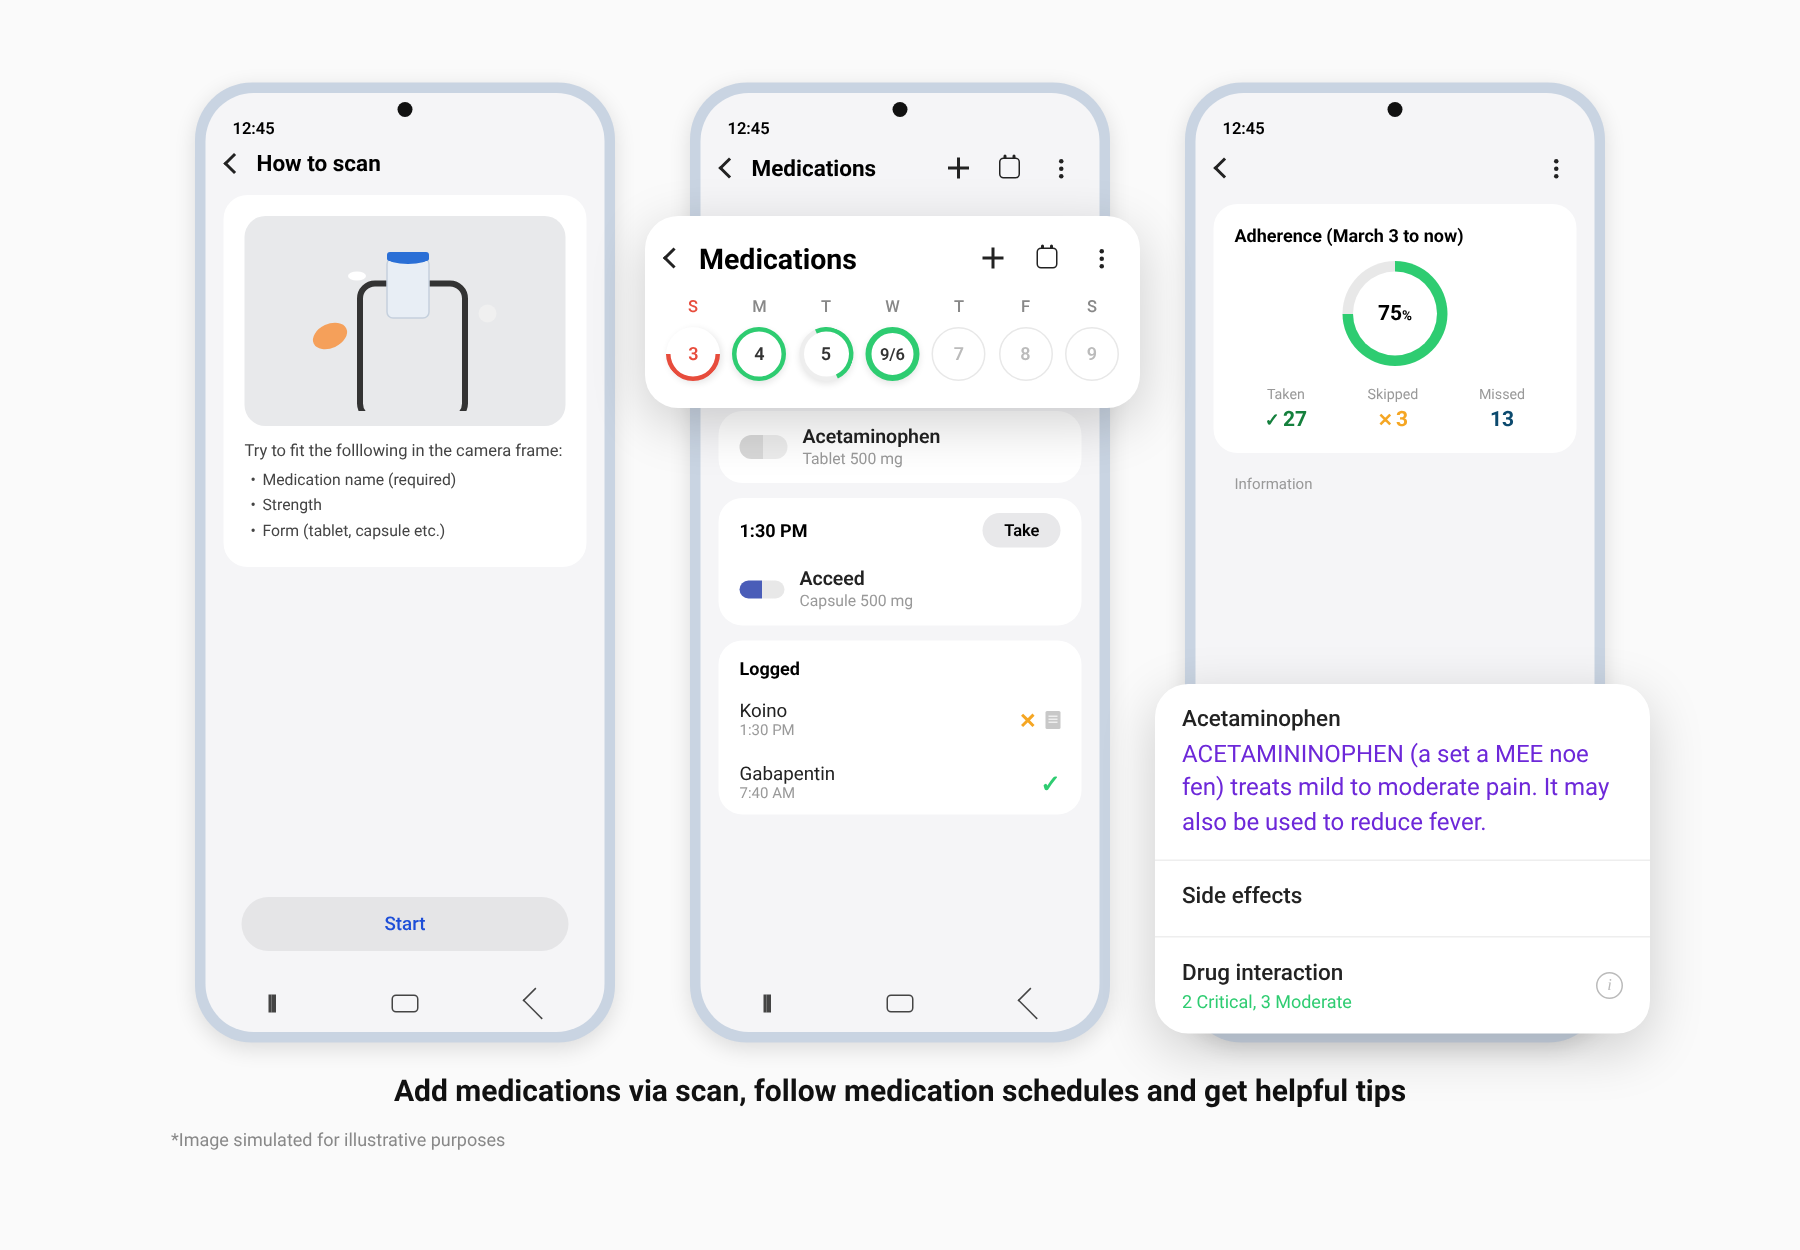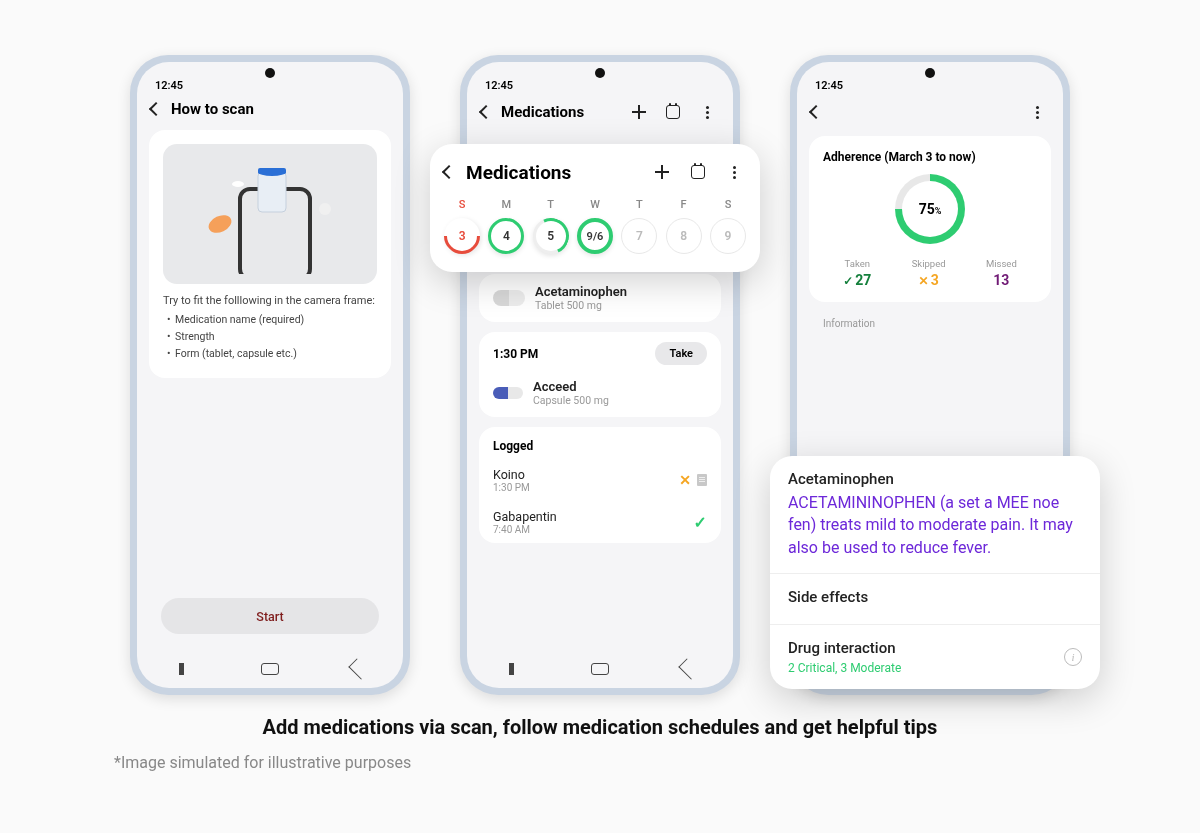--- a/index.html
+++ b/index.html
@@ -29,21 +29,21 @@
 
 .card { background: #fff; border-radius: 16px; padding: 14px; margin-bottom: 10px; }
 .card-soft { background: #fff; border-radius: 16px; margin-bottom: 10px; overflow: hidden; }
 
 
 .illus { background: #e8e9eb; border-radius: 14px; height: 140px; display: flex; align-items: center; justify-content: center; position: relative; overflow: hidden; }
 .try-text { font-size: 11px; color: #444; margin: 10px 0 6px; }
 .bullets { list-style: none; padding-left: 4px; }
 .bullets li { font-size: 10.5px; color: #444; margin-bottom: 4px; position: relative; padding-left: 8px; }
 .bullets li::before { content: "•"; position: absolute; left: 0; }
-.start-btn { position: absolute; bottom: 54px; left: 24px; right: 24px; height: 36px; background: #e5e5e7; border-radius: 18px; display: flex; align-items: center; justify-content: center; font-size: 12.5px; font-weight: 500; color: #7f1d1d; }
+.start-btn { position: absolute; bottom: 54px; left: 24px; right: 24px; height: 36px; background: #e5e5e7; border-radius: 18px; display: flex; align-items: center; justify-content: center; font-size: 12.5px; font-weight: 500; color: #1d4ed8; }
 
 
 .navbar { position: absolute; bottom: 0; left: 0; right: 0; height: 38px; display: flex; align-items: center; justify-content: space-around; }
 .navbar .nb { width: 18px; height: 12px; display: flex; align-items: center; justify-content: center; }
 .nb-recent { width: 16px; display: flex; justify-content: space-between; }
 .nb-recent span { width: 1.5px; height: 12px; background: #444; }
 .nb-home { width: 12px; height: 12px; border: 1.5px solid #444; border-radius: 3px; }
 .nb-back { width: 8px; height: 8px; border-left: 1.5px solid #444; border-bottom: 1.5px solid #444; transform: rotate(45deg); }
 
 
@@ -88,21 +88,21 @@
 .adh-ring { width: 70px; height: 70px; border-radius: 50%; background: conic-gradient(#2ecc71 0 75%, #e8e8e8 75% 100%); display: flex; align-items: center; justify-content: center; position: relative; }
 .adh-ring::before { content: ""; position: absolute; inset: 7px; background: #fff; border-radius: 50%; }
 .adh-pct { position: relative; font-size: 14px; font-weight: 700; }
 .adh-pct small { font-size: 9px; }
 .adh-stats { display: flex; justify-content: space-around; }
 .adh-stat { text-align: center; }
 .adh-stat .label { font-size: 9.5px; color: #999; margin-bottom: 3px; }
 .adh-stat .val { font-size: 14px; font-weight: 700; }
 .adh-stat.taken .val { color: #15803d; }
 .adh-stat.skipped .val { color: #f5a623; }
-.adh-stat.missed .val { color: #701a75; }
+.adh-stat.missed .val { color: #0c4a6e; }
 .adh-stat .val::before { margin-right: 2px; font-size: 12px; }
 .adh-stat.taken .val::before { content: "✓"; }
 .adh-stat.skipped .val::before { content: "✕"; }
 
 .qty-row { padding: 12px 14px; font-size: 12px; font-weight: 700; }
 .qty-sub { padding: 0 14px 12px; font-size: 11px; color: #aaa; }
 .refill-row { padding: 10px 14px; display: flex; align-items: center; justify-content: space-between; font-size: 11px; color: #aaa; border-top: 1px solid #f0f0f0; }
 .toggle { width: 28px; height: 15px; background: #ddd; border-radius: 8px; position: relative; }
 .toggle::after { content: ""; position: absolute; width: 13px; height: 13px; background: #fff; border-radius: 50%; top: 1px; left: 1px; box-shadow: 0 1px 2px rgba(0,0,0,.2); }
 .info-label { font-size: 10px; color: #999; padding: 6px 14px; }
@@ -111,21 +111,21 @@
 .info-card { position: absolute; top: 456px; left: 770px; width: 330px; background: #fff; border-radius: 22px; box-shadow: 0 10px 36px rgba(0,0,0,.18); z-index: 30; overflow: hidden; }
 .info-sec { padding: 14px 18px; border-bottom: 1px solid #eee; }
 .info-sec:last-child { border-bottom: none; }
 .info-sec h4 { font-size: 15px; font-weight: 500; color: #222; margin-bottom: 4px; }
 .info-sec p { font-size: 16px; color: #6d28d9; line-height: 1.4; }
 .drug-int { display: flex; align-items: center; justify-content: space-between; }
 .di-sub { font-size: 12px; color: #2ecc71; margin-top: 2px; }
 .info-icon { width: 18px; height: 18px; border: 1.5px solid #bbb; border-radius: 50%; display: flex; align-items: center; justify-content: center; font-size: 11px; color: #bbb; font-family: serif; font-style: italic; }
 
 .caption { text-align: center; font-size: 20px; font-weight: 700; color: #111; margin-top: 20px; }
-.disclaimer { font-size: 16px; color: #888; margin: 14px 0 0 114px; }
+.disclaimer { font-size: 12px; color: #888; margin: 14px 0 0 114px; }
 </style>
 </head>
 <body>
 
 <div class="phones">
 
   <div class="phone">
     <div class="camera"></div>
     <div class="phone-inner">
       <div class="status-bar">

